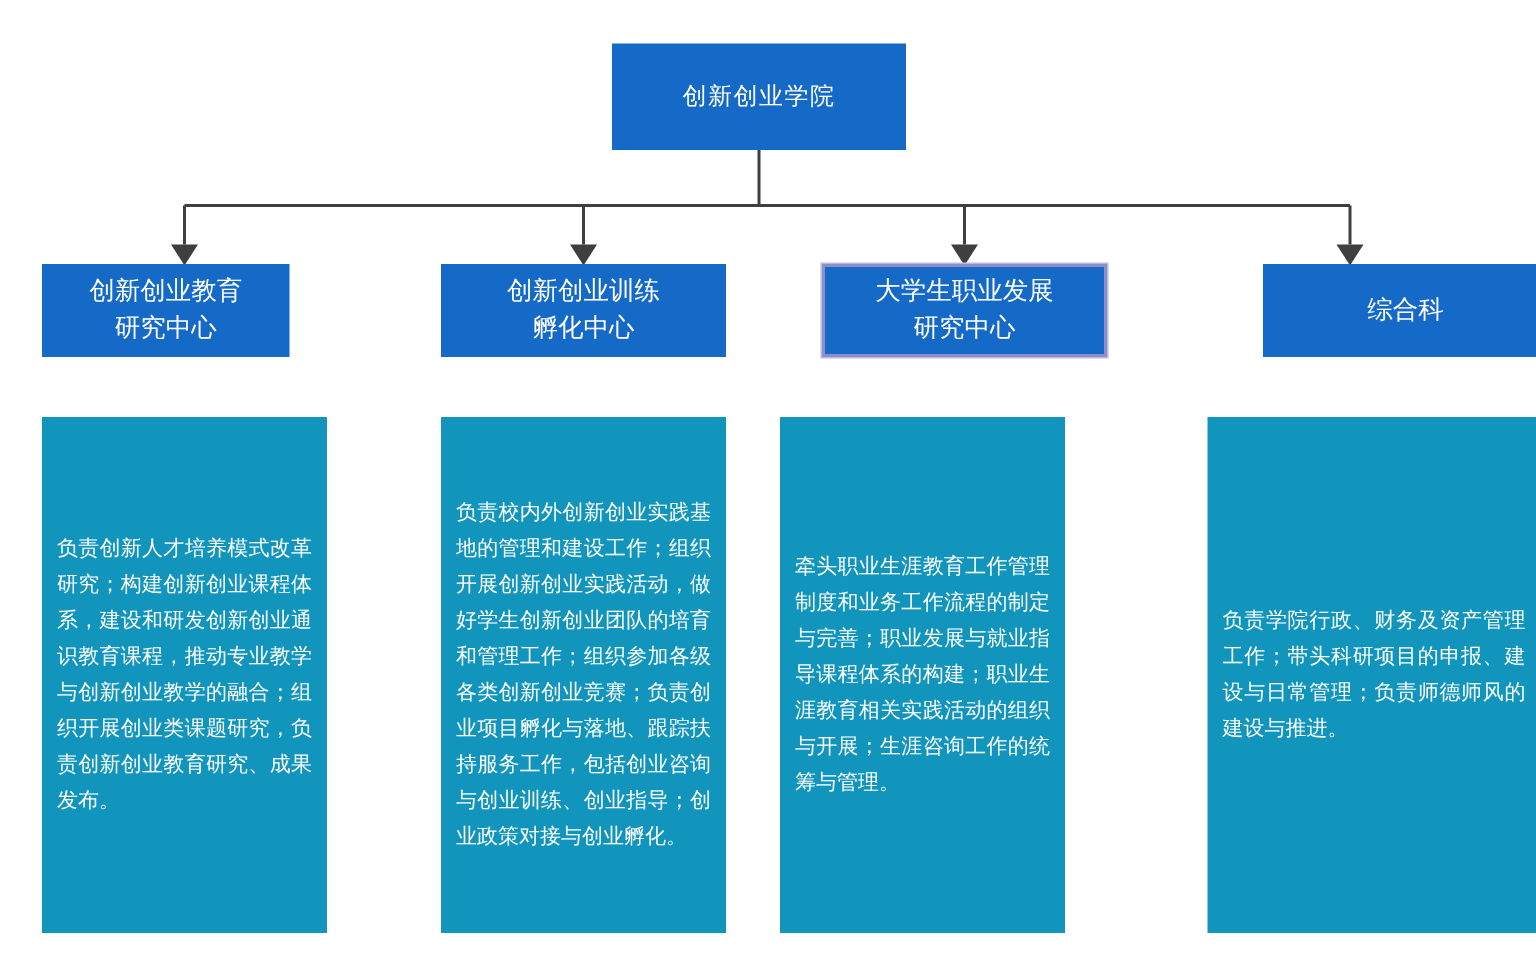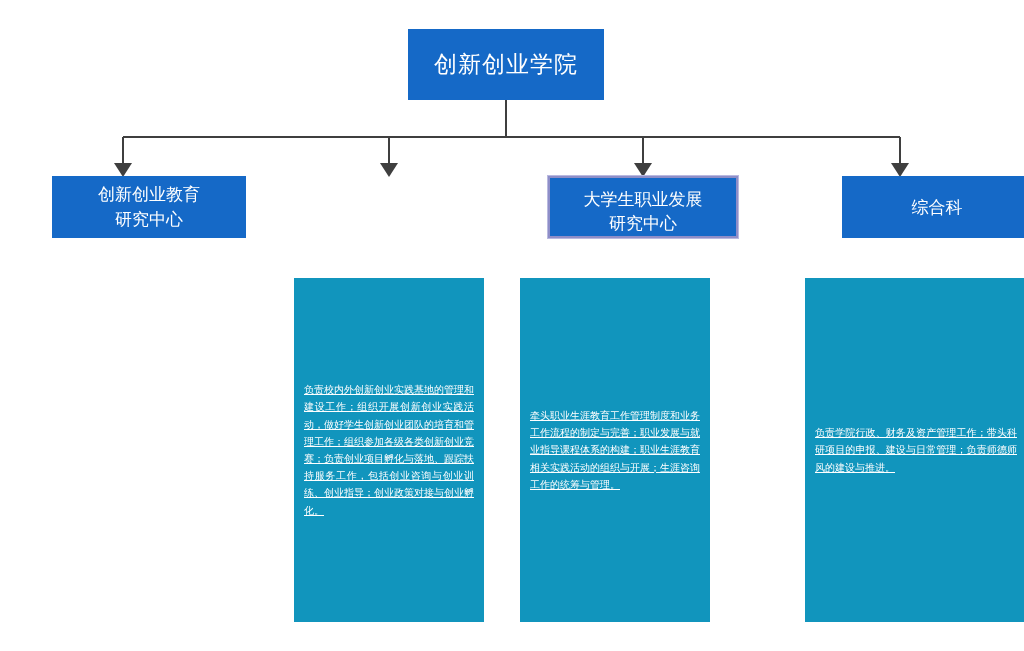--- a/index.html
+++ b/index.html
@@ -42,77 +42,75 @@
     width: 196px;
     height: 71px;
     background: #1569c7;
     display: flex;
     align-items: center;
     justify-content: center;
     box-sizing: border-box;
   }
   .root-node .node-label {
     color: #ffffff;
-    font-size: 23px;
+    font-size: 16px;
     line-height: 1.3;
     letter-spacing: 1px;
     text-align: left;
     white-space: pre-line;
   }
 
   
   .dept-node {
     position: absolute;
     top: 176px;
     height: 62px;
     background: #1569c7;
     display: flex;
     align-items: center;
     justify-content: center;
     box-sizing: border-box;
   }
   .dept-node.selected {
     border: 2px solid #8e8ec8;
     outline: 1px solid #b9b9e0;
-    align-items: flex-end;
   }
   .dept-node .node-label {
     color: #ffffff;
     font-size: 17px;
     line-height: 1.45;
     text-align: center;
     white-space: pre-line;
   }
 
-  .dept-node.n0 { left: 28px;  width: 194px; margin-left: 24px; }
+  .dept-node.n0 { left: 28px;  width: 165px; }
   .dept-node.n1 { left: 294px; width: 190px; }
   .dept-node.n2 { left: 548px; width: 190px; }
   .dept-node.n3 { left: 842px; width: 190px; }
 
   
   .desc-panel {
     position: absolute;
     top: 278px;
     height: 344px;
     background: #1195bd;
     box-sizing: border-box;
     display: flex;
     align-items: center;
     justify-content: center;
     padding: 6px 10px;
   }
   .desc-panel .desc-text {
     color: #ffffff;
-    font-size: 10px;
+    font-size: 14px;
     line-height: 1.72;
     text-align: justify;
     text-align-last: left;
     word-break: break-all;
     width: 100%;
-    text-decoration: underline;
   }
 
   .desc-panel.p0 { left: 28px;  width: 190px; }
   .desc-panel.p1 { left: 294px; width: 190px; }
   .desc-panel.p2 { left: 520px; width: 190px; }
   .desc-panel.p3 { left: 805px; width: 222px; }
 </style>
 </head>
 <body>
 
@@ -136,28 +134,35 @@
   </svg>
 
   <div class="root-node">
     <span class="node-label">创新创业学院</span>
   </div>
 
   <div class="dept-node n0">
     <span class="node-label">创新创业教育
 研究中心</span>
   </div>
+  <div class="dept-node n1">
+    <span class="node-label">创新创业训练
+孵化中心</span>
+  </div>
   <div class="dept-node n2 selected">
     <span class="node-label">大学生职业发展
 研究中心</span>
   </div>
   <div class="dept-node n3">
     <span class="node-label">综合科</span>
   </div>
 
+  <div class="desc-panel p0">
+    <span class="desc-text">负责创新人才培养模式改革研究；构建创新创业课程体系，建设和研发创新创业通识教育课程，推动专业教学与创新创业教学的融合；组织开展创业类课题研究，负责创新创业教育研究、成果发布。</span>
+  </div>
   <div class="desc-panel p1">
     <span class="desc-text">负责校内外创新创业实践基地的管理和建设工作；组织开展创新创业实践活动，做好学生创新创业团队的培育和管理工作；组织参加各级各类创新创业竞赛；负责创业项目孵化与落地、跟踪扶持服务工作，包括创业咨询与创业训练、创业指导；创业政策对接与创业孵化。</span>
   </div>
   <div class="desc-panel p2">
     <span class="desc-text">牵头职业生涯教育工作管理制度和业务工作流程的制定与完善；职业发展与就业指导课程体系的构建；职业生涯教育相关实践活动的组织与开展；生涯咨询工作的统筹与管理。</span>
   </div>
   <div class="desc-panel p3">
     <span class="desc-text">负责学院行政、财务及资产管理工作；带头科研项目的申报、建设与日常管理；负责师德师风的建设与推进。</span>
   </div>
 

